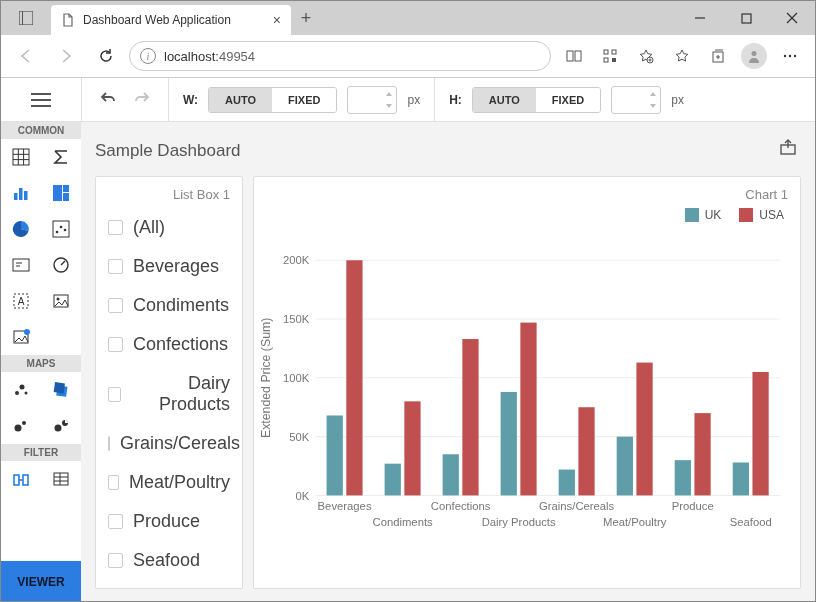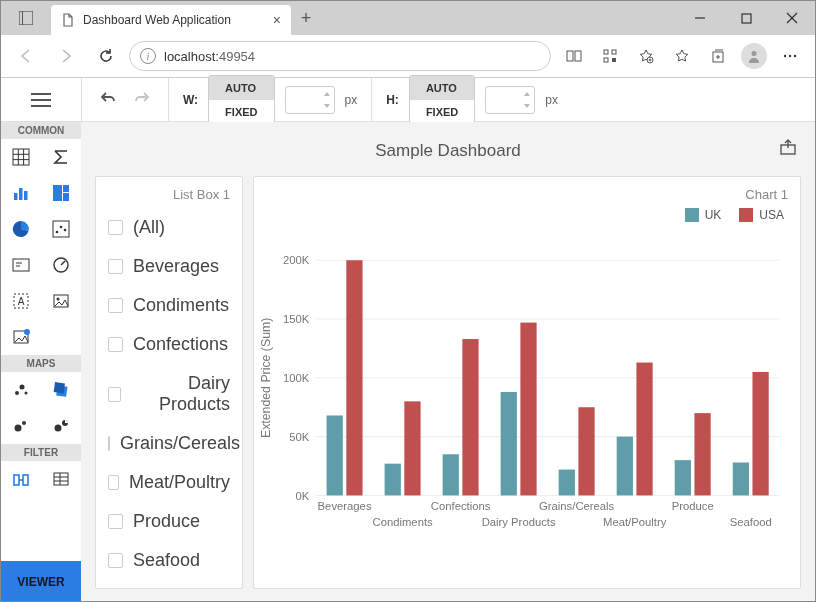--- a/index.html
+++ b/index.html
@@ -29,39 +29,39 @@
 
 
 .apptb { height:44px; display:flex; align-items:center; background:#fff; border-bottom:1px solid #e0e0e0;}
 .hamburger { width:80px; display:flex; align-items:center; justify-content:center;}
 .hamb { display:flex; flex-direction:column; gap:4px;}
 .hamb span { width:20px; height:2px; background:#555;}
 .vsep { width:1px; height:44px; background:#e0e0e0;}
 .undoredo { display:flex; align-items:center; gap:14px; padding:0 18px;}
 .sizectl { display:flex; align-items:center; gap:10px; padding:0 14px;}
 .szlabel { font-size:12px; font-weight:600; color:#333;}
-.szseg { display:flex; border:1px solid #ccc; border-radius:3px; overflow:hidden;flex-direction:column;}
+.szseg { display:flex; border:1px solid #ccc; border-radius:3px; overflow:hidden;}
 .szbtn { padding:6px 16px; font-size:11px; font-weight:600; color:#333; background:#fff;}
 .szbtn.active { background:#ddd;}
 .sznum { width:50px; height:28px; border:1px solid #ccc; border-radius:3px; position:relative;}
 .sznum::after { content:""; position:absolute; right:4px; top:5px; width:0;height:0;border-left:3px solid transparent;border-right:3px solid transparent;border-bottom:4px solid #bbb;}
 .sznum::before { content:""; position:absolute; right:4px; bottom:5px; width:0;height:0;border-left:3px solid transparent;border-right:3px solid transparent;border-top:4px solid #bbb;}
 .szunit { font-size:12px; color:#666;}
 
 
 .app { display:flex; height: calc(602px - 34px - 42px - 1px - 44px);}
 .sidebar { width:80px; background:#fff; display:flex; flex-direction:column;}
 .sbhdr { background:#e4e4e4; font-size:10px; font-weight:600; color:#666; text-align:center; padding:3px 0;}
 .sbgrid { display:grid; grid-template-columns:1fr 1fr; }
 .sbcell { height:36px; display:flex; align-items:center; justify-content:center;}
 .sbcell.blue svg,.sbcell.blue .ic { color:#2b7de1;}
 .viewerbtn { margin-top:auto; background:#2b7de1; color:#0f172a; font-size:12px; font-weight:600; text-align:center; padding:14px 0;}
 
 .content { flex:1; background:#f3f3f3; padding:14px; display:flex; flex-direction:column; gap:10px;}
-.dashhdr { display:flex; align-items:center; justify-content:center; position:relative; height:30px;}
+.dashhdr { display:flex; align-items:center; position:relative; height:30px;}
 .dashtitle { font-size:17px; color:#555;}
 .exporticon { position:absolute; right:4px; top:2px;}
 .panels { display:flex; gap:10px; flex:1;text-align:right;}
 .panel { background:#fff; border:1px solid #ddd; border-radius:2px;}
 .panelttl { font-size:13px; color:#888; padding:10px 12px 6px;}
 .listbox { width:148px;}
 .listitem { display:flex; align-items:center; gap:10px; padding:9px 12px; font-size:18px; color:#444;}
 .chk { width:15px; height:15px; border:1px solid #ccc; border-radius:2px;}
 .chartpanel { flex:1; display:flex; flex-direction:column;}
 .chartarea { flex:1; padding:4px 10px 8px 2px; position:relative;}

